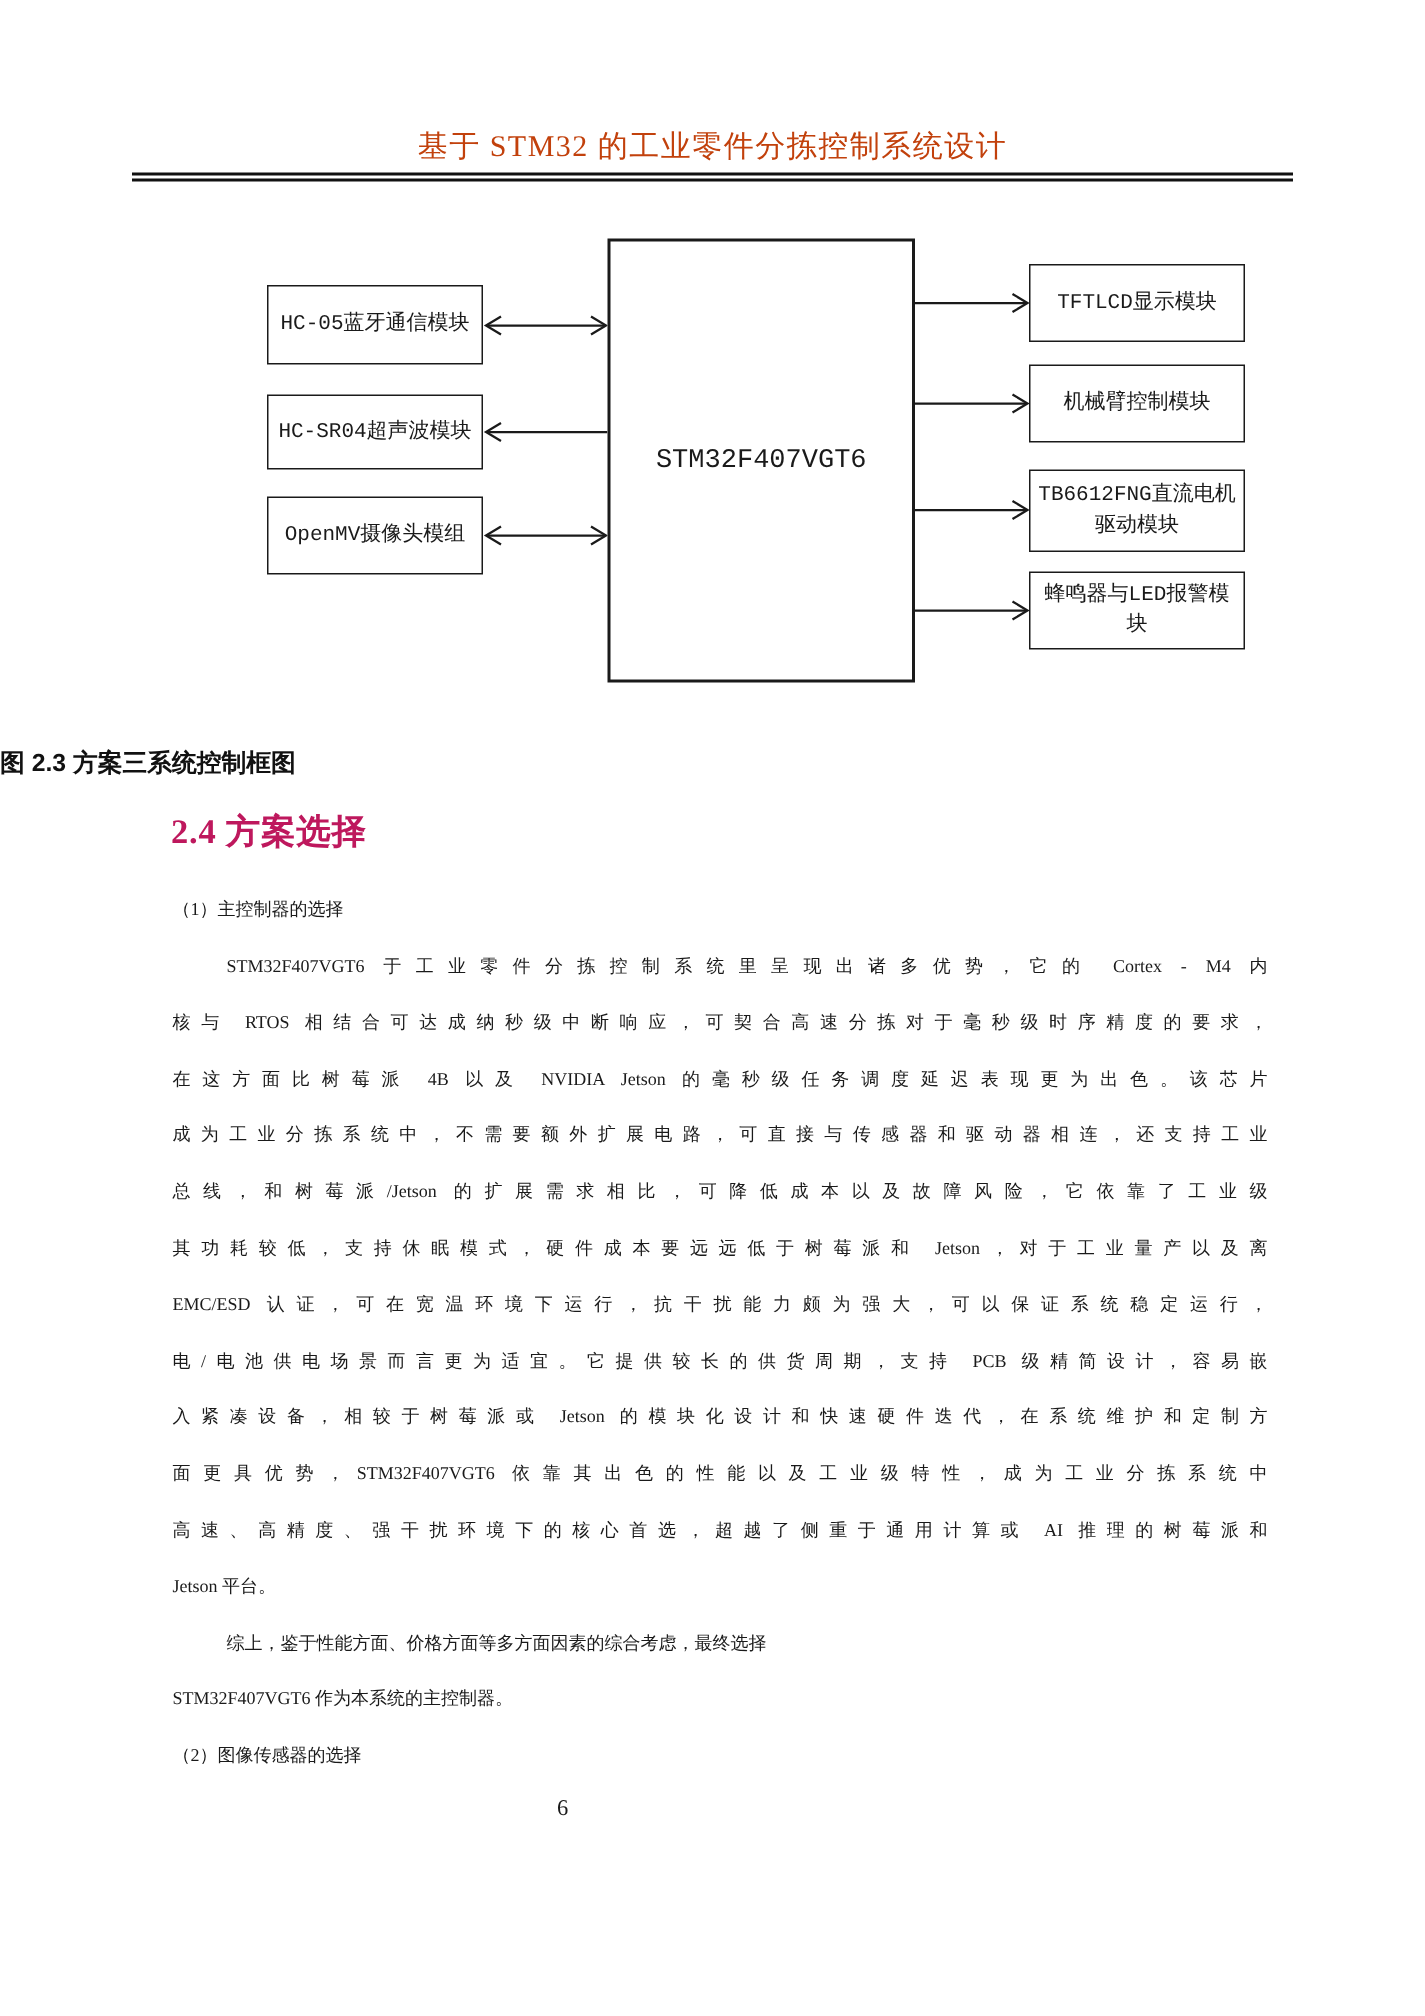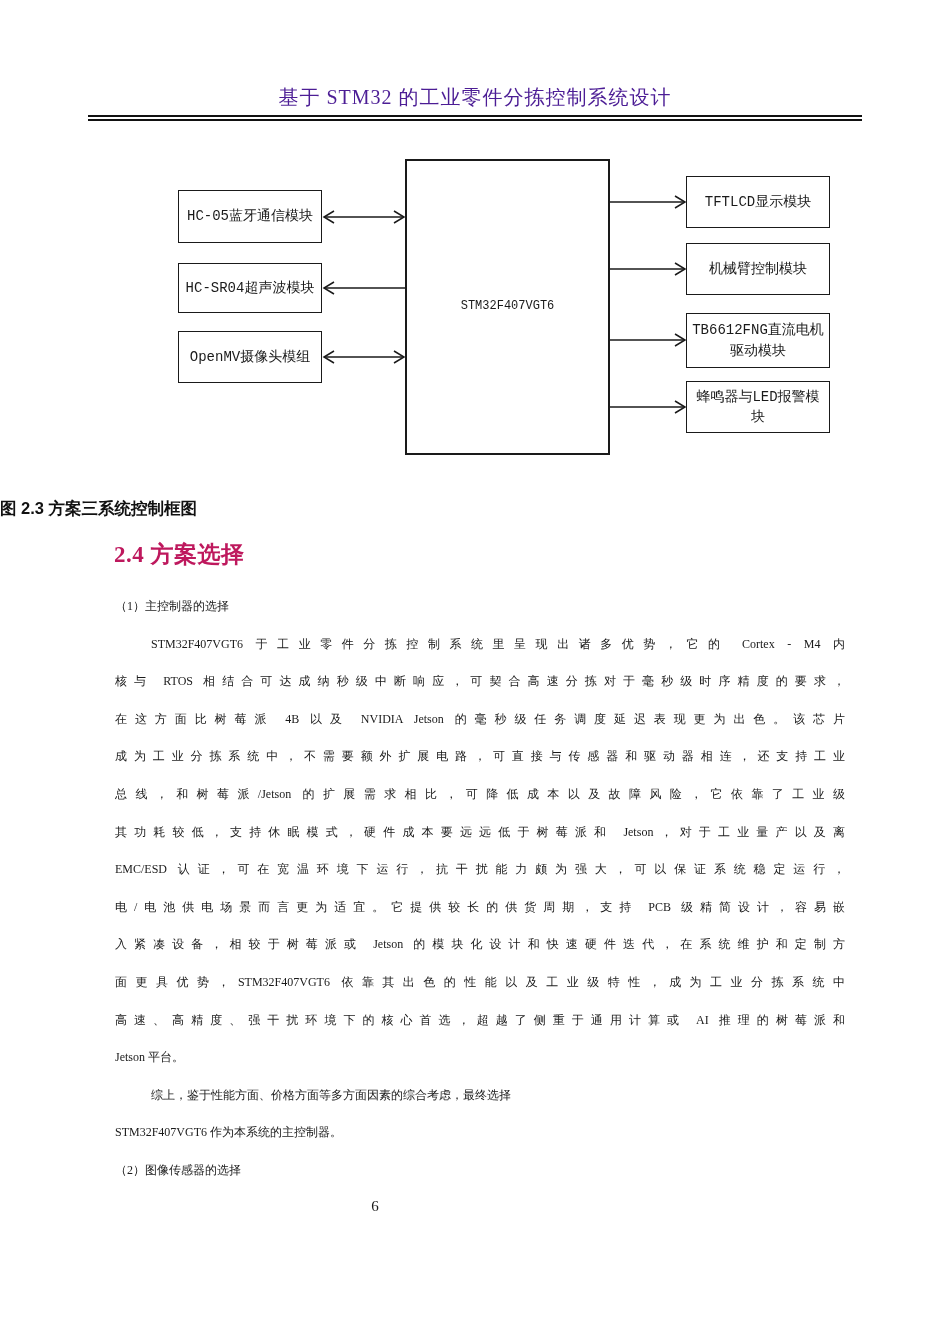--- a/index.html
+++ b/index.html
@@ -4,35 +4,35 @@
 <style>
   html,body{margin:0;padding:0;}
   body{
     width:950px;height:1344px;position:relative;background:#ffffff;
     font-family:"Liberation Serif","DejaVu Serif",serif;color:#1a1a1a;
     overflow:hidden;
   }
   
   .doc-header{
     position:absolute;top:84px;left:0;width:950px;text-align:center;
-    font-size:20px;letter-spacing:1px;color:#4c1d95;
+    font-size:20px;letter-spacing:1px;color:#c2410c;
   }
   .header-rule{
     position:absolute;top:115px;left:88px;width:774px;height:2px;
     border-top:2.5px solid #111;border-bottom:2px solid #111;
   }
   
   .diagram{position:absolute;top:0;left:0;width:950px;height:480px;}
   .module-box{
     position:absolute;border:1.5px solid #1a1a1a;background:#fff;
     display:flex;align-items:center;justify-content:center;text-align:center;
     font-family:"Liberation Mono","DejaVu Sans Mono",monospace;
     font-size:14px;line-height:1.45;color:#1a1a1a;padding:12px 5px;box-sizing:border-box;
   }
-  .center-box{left:405px;top:159px;width:205px;height:296px;border-width:2px;font-size:12px;}
+  .center-box{left:405px;top:159px;width:205px;height:296px;border-width:2px;font-size:18px;}
   .lbox{left:178px;width:144px;}
   .rbox{left:686px;width:144px;}
   .lbox1{top:190px;height:53px;}
   .lbox2{top:263px;height:50px;}
   .lbox3{top:331px;height:52px;}
   .rbox1{top:176px;height:52px;}
   .rbox2{top:243px;height:52px;}
   .rbox3{top:313px;height:55px;}
   .rbox4{top:381px;height:52px;}
   .arrow-layer{position:absolute;top:0;left:0;width:950px;height:480px;}

